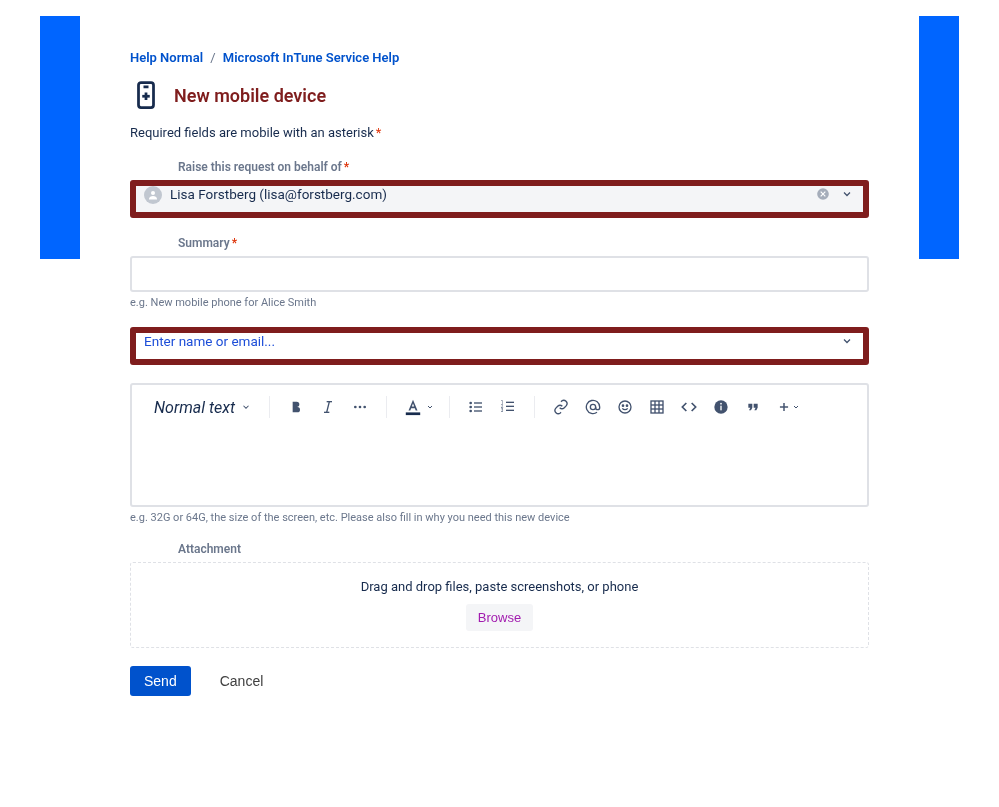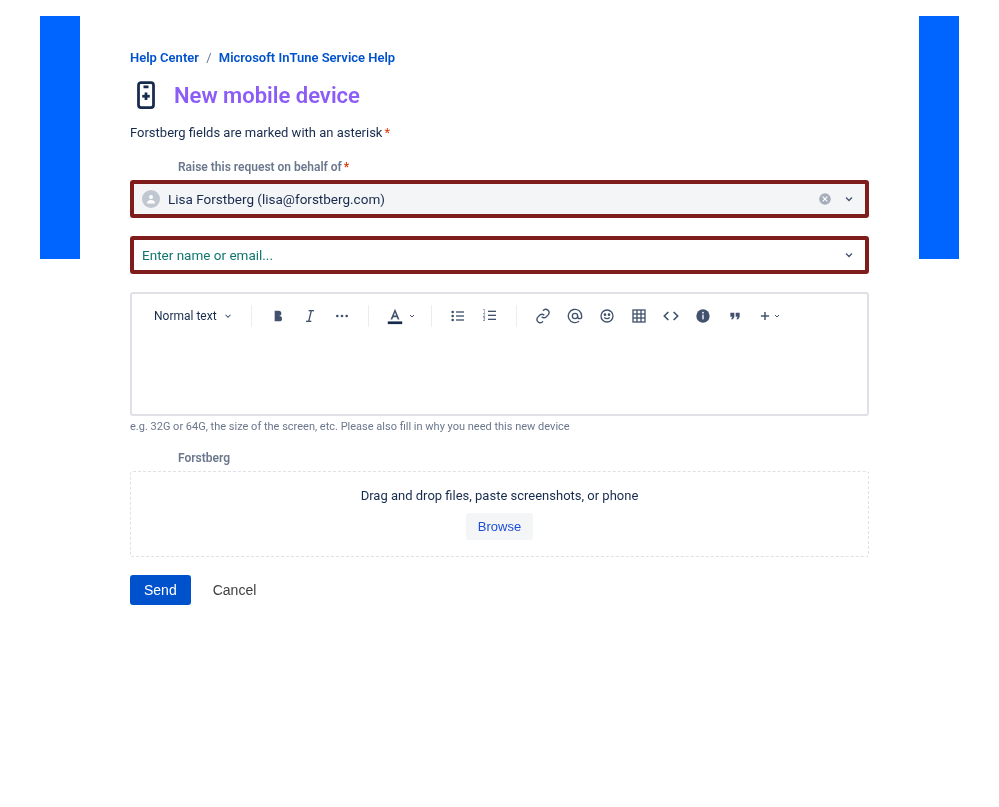--- a/index.html
+++ b/index.html
@@ -39,63 +39,62 @@
     display: flex;
     align-items: center;
     gap: 12px;
     margin-bottom: 14px;
   }
   .device-icon {
     width: 32px; height: 32px;
     display: inline-flex; align-items: center; justify-content: center;
   }
   .page-title {
-    font-size: 22px;
+    font-size: 18px;
     font-weight: 600;
-    color: #8b5cf6;
+    color: #7f1d1d;
   }
   .required-note {
     font-size: 13px;
     color: #172b4d;
     margin-bottom: 20px;
   }
   .asterisk { color: #de350b; margin-left: 2px; }
   .field-label {
     font-size: 12px;
     font-weight: 600;
     color: #6b778c;
     margin-bottom: 6px;
     padding-left: 48px;
   }
   .field-group { margin-bottom: 18px; }
   .select-box {
     display: flex;
-    align-items: center;
-    border: 4px solid #7f1d1d;
+    border: 6px solid #7f1d1d;
     background: #f4f5f7;
     border-radius: 3px;
     height: 38px;
     padding: 0 8px;
     gap: 8px;
   }
   .select-box.white { background: #fff; }
   .avatar-circle {
     width: 18px; height: 18px;
     border-radius: 50%;
     background: #c1c7d0;
     display: inline-flex;
     align-items: center; justify-content: center;
     flex-shrink: 0;
   }
   .select-value {
     flex: 1;
     font-size: 13.5px;
     color: #172b4d;
   }
-  .select-placeholder { color: #0f766e; }
+  .select-placeholder { color: #1d4ed8; }
   .clear-btn {
     width: 16px; height: 16px;
     display: inline-flex; align-items: center; justify-content: center;
     cursor: pointer;
   }
   .chevron {
     width: 16px; height: 16px;
     display: inline-flex; align-items: center; justify-content: center;
   }
   .text-input {
@@ -121,26 +120,27 @@
   .rte-toolbar {
     display: flex;
     align-items: center;
     padding: 8px 16px;
     gap: 4px;
     flex-wrap: nowrap;
   }
   .rte-heading {
     display: flex;
     align-items: center;
-    font-size: 12px;
+    font-size: 16px;
     color: #172b4d;
     gap: 6px;
     padding: 4px 6px;
     cursor: pointer;
     border-radius: 3px;
+    font-style: italic;
   }
   .rte-btn {
     width: 28px; height: 28px;
     display: inline-flex;
     align-items: center; justify-content: center;
     cursor: pointer;
     border-radius: 3px;
     color: #42526e;
   }
   .rte-sep {
@@ -164,26 +164,26 @@
     color: #172b4d;
     margin-bottom: 10px;
   }
   .browse-btn {
     display: inline-block;
     background: #f4f5f7;
     border: none;
     border-radius: 3px;
     padding: 6px 12px;
     font-size: 13px;
-    color: #1d4ed8;
+    color: #a21caf;
     cursor: pointer;
   }
   .actions {
     display: flex;
-    gap: 16px;
+    gap: 23px;
     align-items: center;
     margin-top: 8px;
   }
   .btn-primary {
     background: #0052cc;
     color: #fff;
     border: none;
     border-radius: 3px;
     padding: 7px 14px;
     font-size: 14px;
@@ -201,39 +201,39 @@
   svg { display: block; }
 </style>
 </head>
 <body>
 
 <div class="outer">
   <div class="blue-banner"></div>
   <div class="card">
 
     <div class="breadcrumb">
-      <a href="#">Help Center</a>
+      <a href="#">Help Normal</a>
       <span class="sep">/</span>
       <a href="#">Microsoft InTune Service Help</a>
     </div>
 
     <div class="title-row">
       <span class="device-icon">
         <svg width="30" height="30" viewBox="0 0 24 24" fill="none" stroke="#172b4d" stroke-width="2.2">
           <rect x="6" y="2" width="12" height="20" rx="2"></rect>
           <line x1="10" y1="5.5" x2="14" y2="5.5"></line>
           <line x1="12" y1="10" x2="12" y2="16"></line>
           <line x1="9" y1="13" x2="15" y2="13"></line>
         </svg>
       </span>
       <h1 class="page-title">New mobile device</h1>
     </div>
 
     <div class="required-note">
-      <span>Forstberg fields are marked with an asterisk</span><span class="asterisk">*</span>
+      <span>Required fields are mobile with an asterisk</span><span class="asterisk">*</span>
     </div>
 
     <div class="field-group">
       <div class="field-label">
         <span>Raise this request on behalf of</span><span class="asterisk">*</span>
       </div>
       <div class="select-box">
         <span class="avatar-circle">
           <svg width="12" height="12" viewBox="0 0 24 24" fill="#fff">
               <circle cx="12" cy="8" r="4"></circle>
@@ -248,20 +248,27 @@
             </svg>
         </span>
         <span class="chevron">
           <svg width="12" height="12" viewBox="0 0 24 24" fill="none" stroke="#42526e" stroke-width="2.5">
               <path d="M6 9l6 6 6-6"></path>
             </svg>
         </span>
       </div>
     </div>
 
+    <div class="field-group">
+      <div class="field-label">
+        <span>Summary</span><span class="asterisk">*</span>
+      </div>
+      <input class="text-input" type="text" value="" style="">
+      <div class="hint">e.g. New mobile phone for Alice Smith</div>
+    </div>
 
     <div class="field-group">
       <div class="select-box white">
         <span class="select-value select-placeholder">Enter name or email...</span>
         <span class="chevron">
           <svg width="12" height="12" viewBox="0 0 24 24" fill="none" stroke="#42526e" stroke-width="2.5">
               <path d="M6 9l6 6 6-6"></path>
             </svg>
         </span>
       </div>
@@ -383,21 +390,21 @@
                 <path d="M6 9l6 6 6-6"></path>
               </svg>
             </div>
         </div>
         <div class="rte-body" contenteditable="true" style=""></div>
       </div>
       <div class="hint">e.g. 32G or 64G, the size of the screen, etc. Please also fill in why you need this new device</div>
     </div>
 
     <div class="field-group">
-      <div class="field-label">Forstberg</div>
+      <div class="field-label">Attachment</div>
       <div class="dropzone">
         <div class="dropzone-text">Drag and drop files, paste screenshots, or phone</div>
         <button class="browse-btn">Browse</button>
       </div>
     </div>
 
     <div class="actions">
       <button class="btn-primary">Send</button>
       <button class="btn-link">Cancel</button>
     </div>

